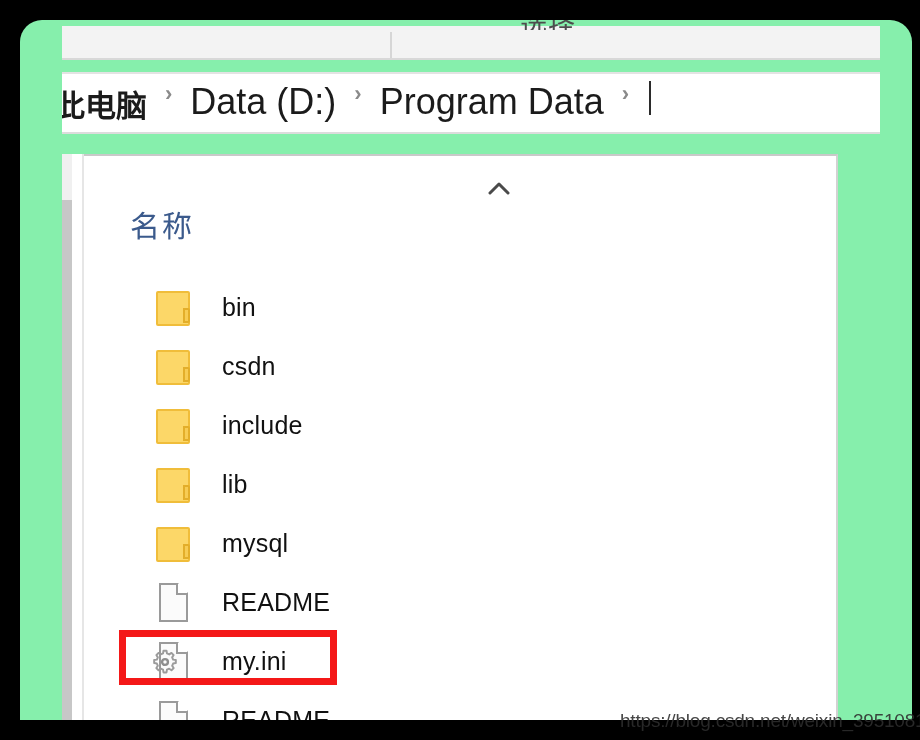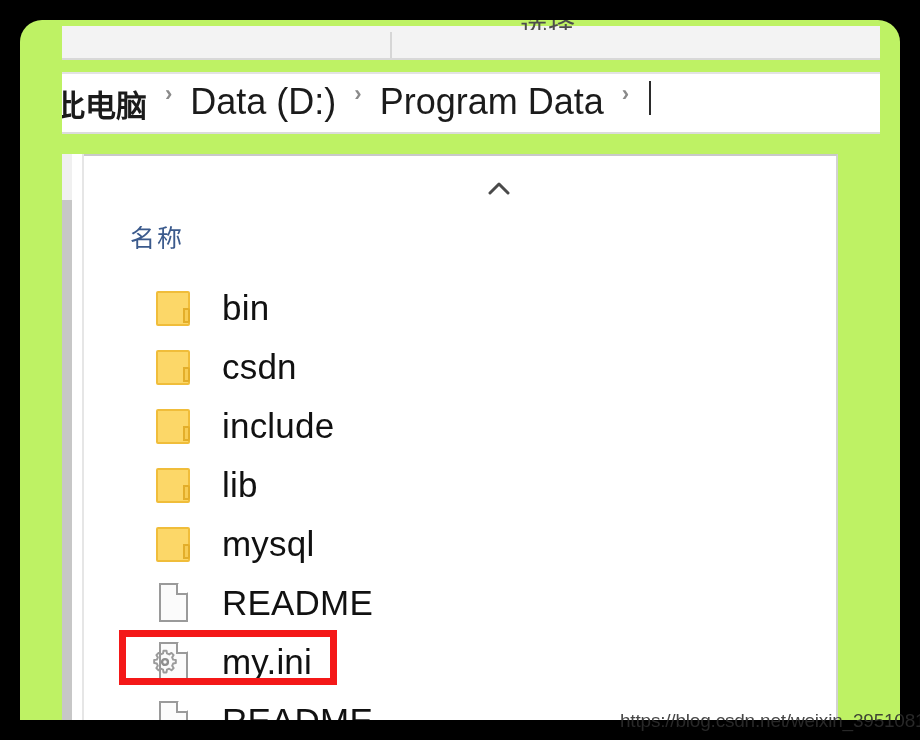--- a/index.html
+++ b/index.html
@@ -22,23 +22,24 @@
     left: 0; top: 0;
     width: 920px; height: 740px;
     background: #000000;
   }
   #window {
     position: absolute;
     left: 20px;
     top: 20px;
     width: 880px;
     height: 700px;
-    background: #bef264;
+    background: #86efac;
     border-radius: 22px 22px 0 0;
     overflow: hidden;
+    padding-left: 12px;
   }
 
   
   #ribbon-strip {
     position: absolute;
     left: 42px;
     top: 6px;
     width: 818px;
     height: 32px;
     background: #f3f3f3;
@@ -167,26 +168,25 @@
     width: 26px;
     height: 20px;
   }
   #collapse-chevron svg { display: block; }
 
   
   #col-header {
     position: absolute;
     left: 110px;
     top: 182px;
-    font-size: 25px;
+    font-size: 30px;
     color: #3b5a8c;
     font-family: "DejaVu Sans", sans-serif;
     font-weight: 400;
     letter-spacing: 2px;
-    margin-top: 16px;
   }
 
   
   #rows {
     position: absolute;
     left: 110px;
     top: 258px;
     width: 600px;
   }
   .row {
@@ -196,21 +196,21 @@
     position: relative;
   }
   .row-icon {
     width: 46px;
     height: 46px;
     position: relative;
     flex: 0 0 auto;
     margin-left: 22px;
   }
   .row-label {
-    font-size: 35px;
+    font-size: 25px;
     color: #111111;
     margin-left: 24px;
     font-family: "Liberation Sans", "DejaVu Sans", sans-serif;
     letter-spacing: 0.2px;
     white-space: nowrap;
   }
 
   
   .folder-ico {
     position: absolute;

